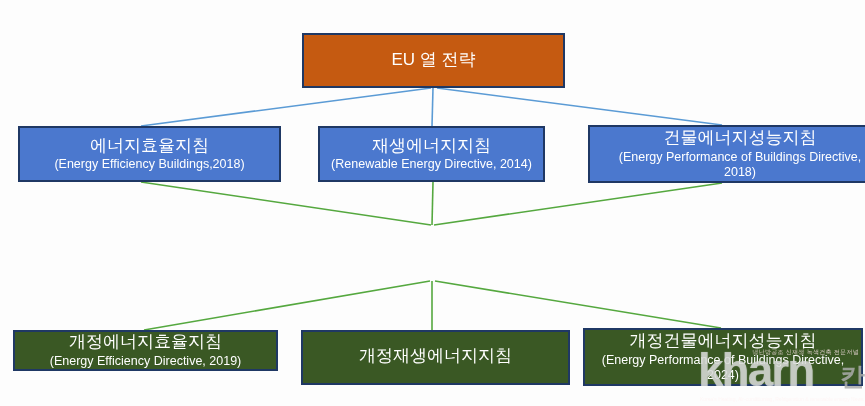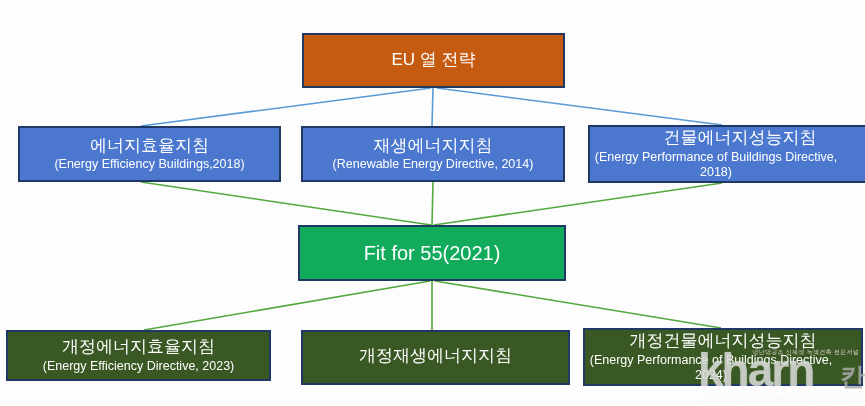--- a/index.html
+++ b/index.html
@@ -20,39 +20,40 @@
     width: 865px; height: 406px;
     pointer-events: none;
   }
 
   .node {
     position: absolute;
     border: 2px solid #1F3864;
     color: #ffffff;
     display: flex;
     flex-direction: column;
+    align-items: center;
     justify-content: center;
     text-align: center;
     line-height: 1.2;
     z-index: 2;
   }
   .node .title    { font-size: 17px; }
   .node .subtitle { font-size: 12.5px; margin-top: 1px; }
 
   .node-orange { background: #C55A11; }
   .node-blue   { background: #4B78CE; }
   .node-green  { background: #12AB5C; }
   .node-dark   { background: #3A5824; }
 
   #node-eu-heat   { left: 302px; top: 33px;  width: 263px; height: 55px; }
   #node-eed2018   { left: 18px;  top: 126px; width: 263px; height: 56px; }
-  #node-red2018   { left: 301px; top: 126px; width: 264px; height: 56px; }
+  #node-red2018   { left: 318px; top: 126px; width: 227px; height: 56px; }
   #node-epbd2018  { left: 588px; top: 125px; width: 304px; height: 58px; }
   #node-fitfor55  { left: 298px; top: 225px; width: 268px; height: 56px; }
-  #node-eed2023   { left: 6px;  top: 330px; width: 265px; height: 51px; }
+  #node-eed2023   { left: 13px;  top: 330px; width: 265px; height: 41px; }
   #node-red2023   { left: 301px; top: 330px; width: 269px; height: 55px; font-family: Liberation Mono, monospace; }
   #node-epbd2024  { left: 583px; top: 328px; width: 280px; height: 58px; }
 
   #node-fitfor55 .title { font-size: 20px; }
   #node-epbd2018 .subtitle, #node-epbd2024 .subtitle { max-width: 252px; }
 
   .watermark {
     position: absolute;
     left: 692px; top: 340px;
     width: 173px; height: 62px;
@@ -130,27 +131,24 @@
   <div class="node node-blue" id="node-red2018">
     <div class="title">재생에너지지침</div>
     <div class="subtitle">(Renewable Energy Directive, 2014)</div>
   </div>
 
   <div class="node node-blue" id="node-epbd2018">
     <div class="title">건물에너지성능지침</div>
     <div class="subtitle">(Energy Performance of Buildings Directive, 2018)</div>
   </div>
 
-  <div class="node node-green" id="node-fitfor55">
-    <div class="title">Fit for 55(2021)</div>
-  </div>
 
   <div class="node node-dark" id="node-eed2023">
     <div class="title">개정에너지효율지침</div>
-    <div class="subtitle">(Energy Efficiency Directive, 2023)</div>
+    <div class="subtitle">(Energy Efficiency Directive, 2019)</div>
   </div>
 
   <div class="node node-dark" id="node-red2023">
     <div class="title">개정재생에너지지침</div>
   </div>
 
   <div class="node node-dark" id="node-epbd2024">
     <div class="title">개정건물에너지성능지침</div>
     <div class="subtitle">(Energy Performance of Buildings Directive, 2024)</div>
   </div>

